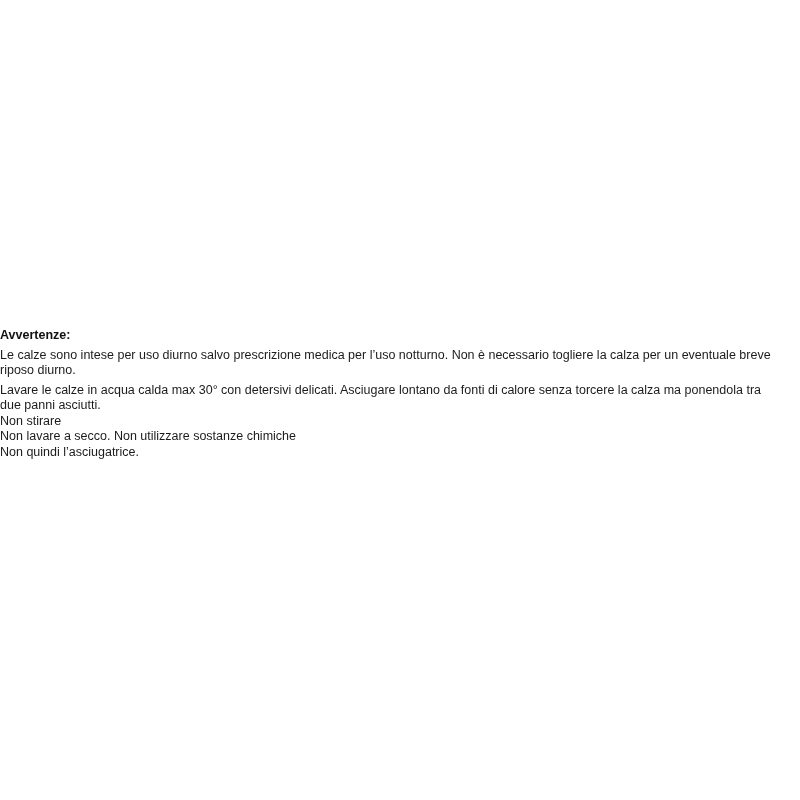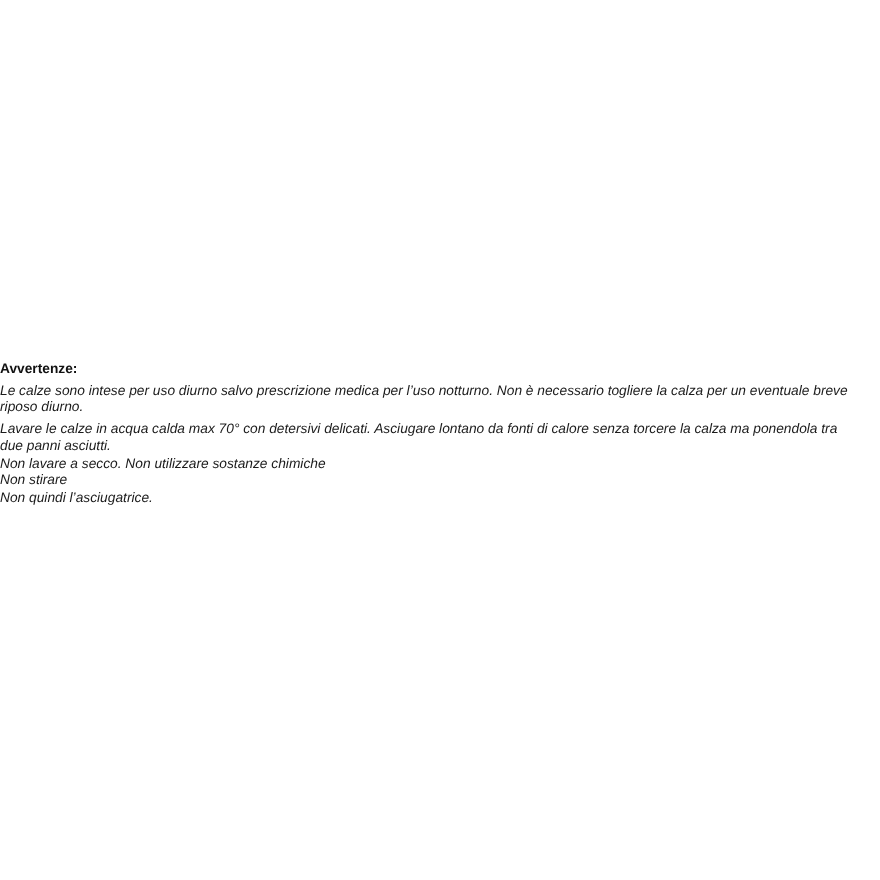--- a/index.html
+++ b/index.html
@@ -25,21 +25,20 @@
     margin-top: 34px;
     -webkit-font-smoothing: antialiased;
   }
   .section-heading {
     font-weight: 700;
     color: #111111;
     margin: 0 0 4px 0;
   }
   .section-body {
     margin: 0 0 4px 0;
-    font-style: italic;
   }
   .text-line {
     display: block;
   }
 </style>
 </head>
 <body>
 
 <div class="doc">
 
@@ -48,20 +47,20 @@
     <div class="section-body">
       <span class="text-line">Le calze sono intese per uso diurno salvo prescrizione medica per l’uso notturno. Non è necessario togliere la calza per un eventuale breve riposo diurno.</span>
     </div>
   </section>
 
   <section>
   </section>
 
   <section>
     <div class="section-body">
-      <span class="text-line">Lavare le calze in acqua calda max 70° con detersivi delicati. Asciugare lontano da fonti di calore senza torcere la calza ma ponendola tra due panni asciutti.</span>
+      <span class="text-line">Lavare le calze in acqua calda max 30° con detersivi delicati. Asciugare lontano da fonti di calore senza torcere la calza ma ponendola tra due panni asciutti.</span>
+      <span class="text-line">Non stirare</span>
       <span class="text-line">Non lavare a secco. Non utilizzare sostanze chimiche</span>
-      <span class="text-line">Non stirare</span>
       <span class="text-line">Non quindi l’asciugatrice.</span>
     </div>
   </section>
 
 </div>
 
 </body></html>

